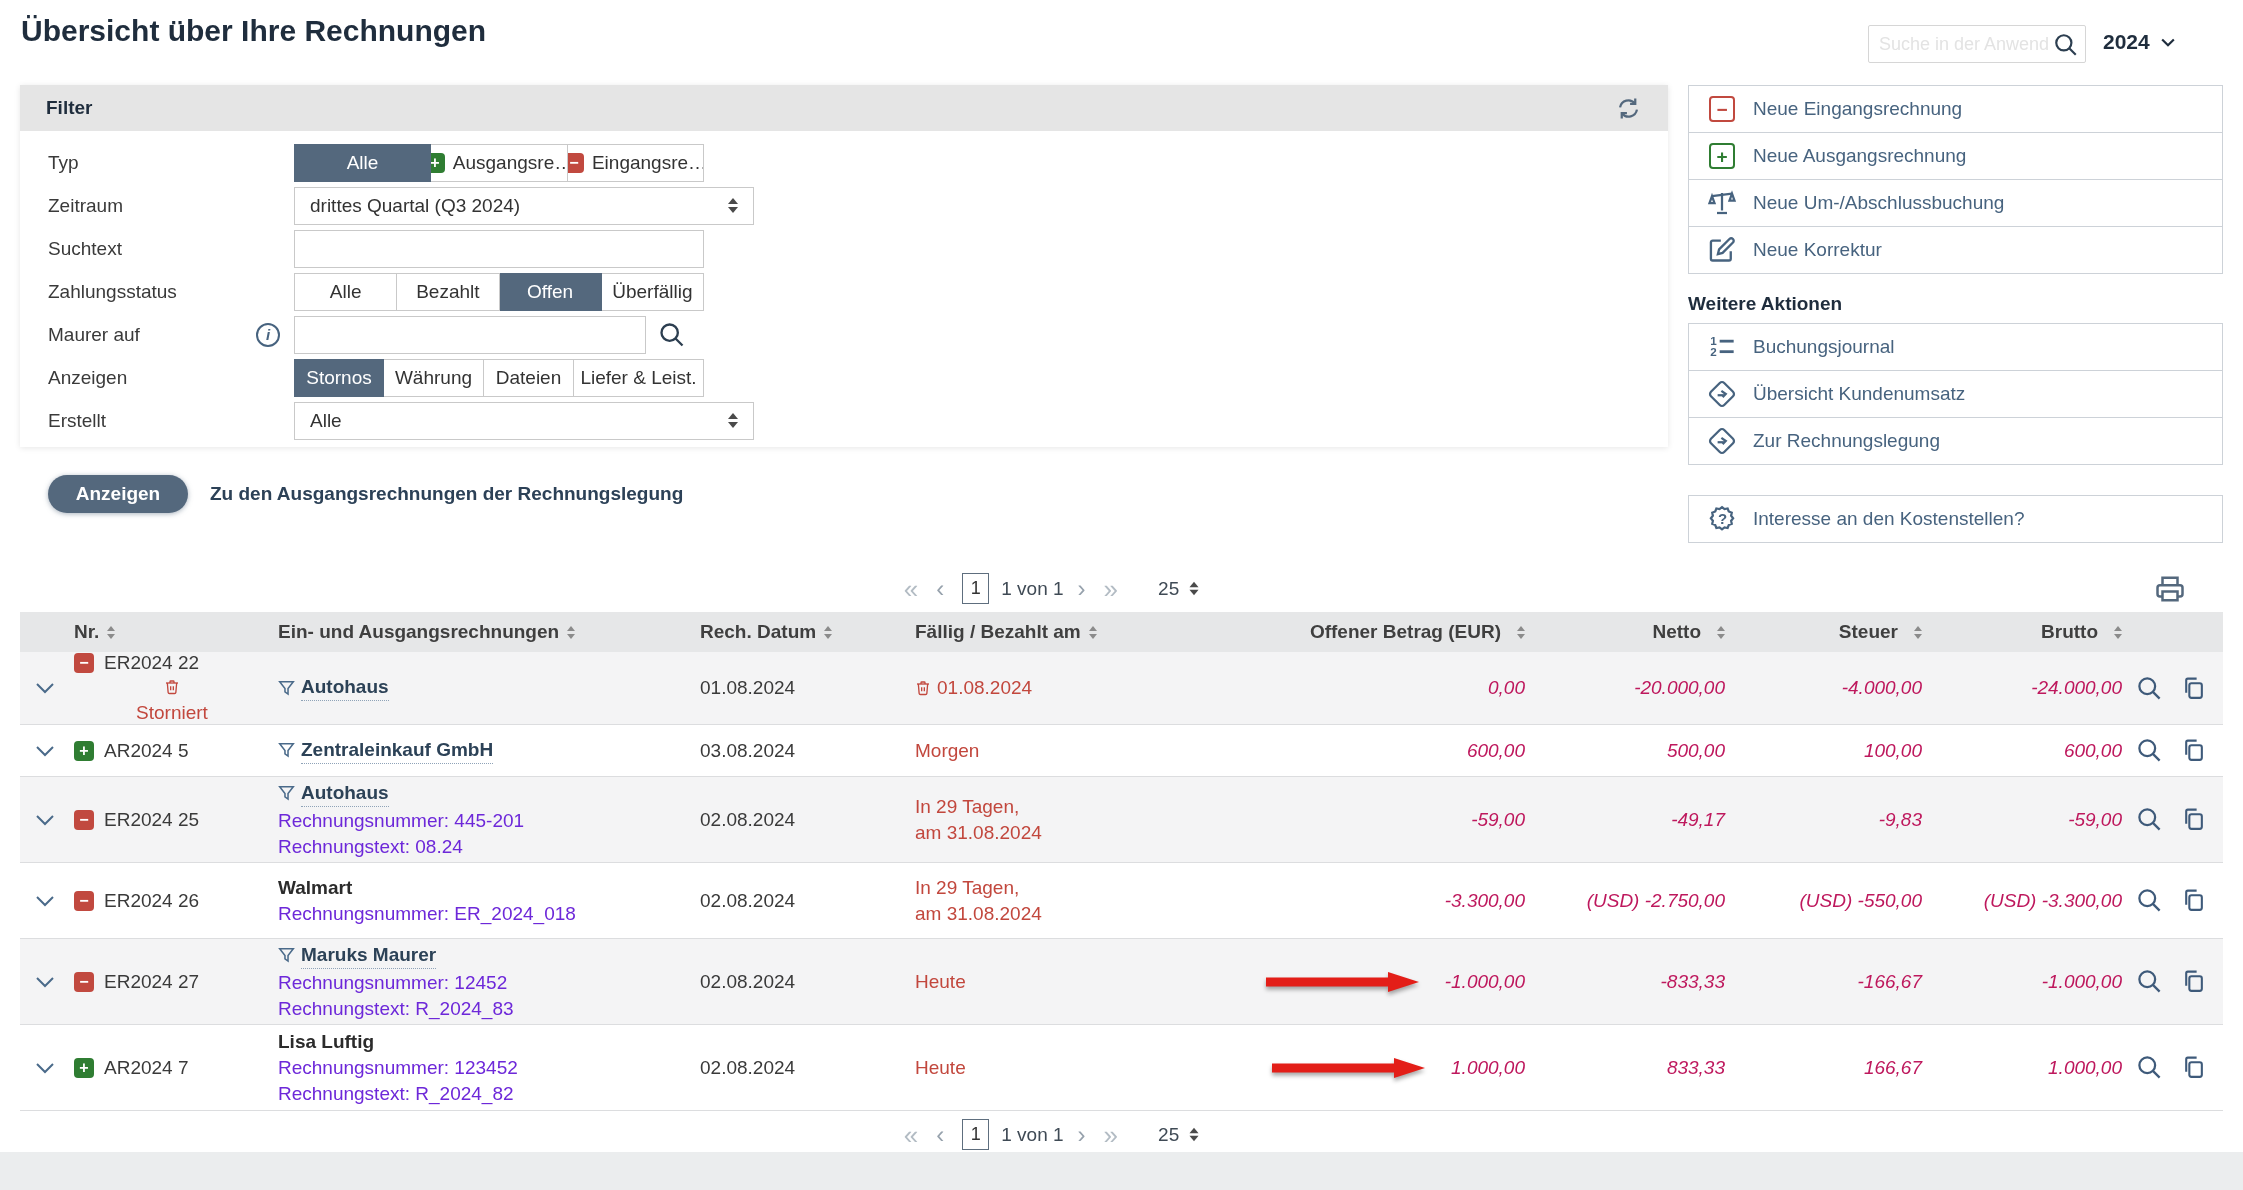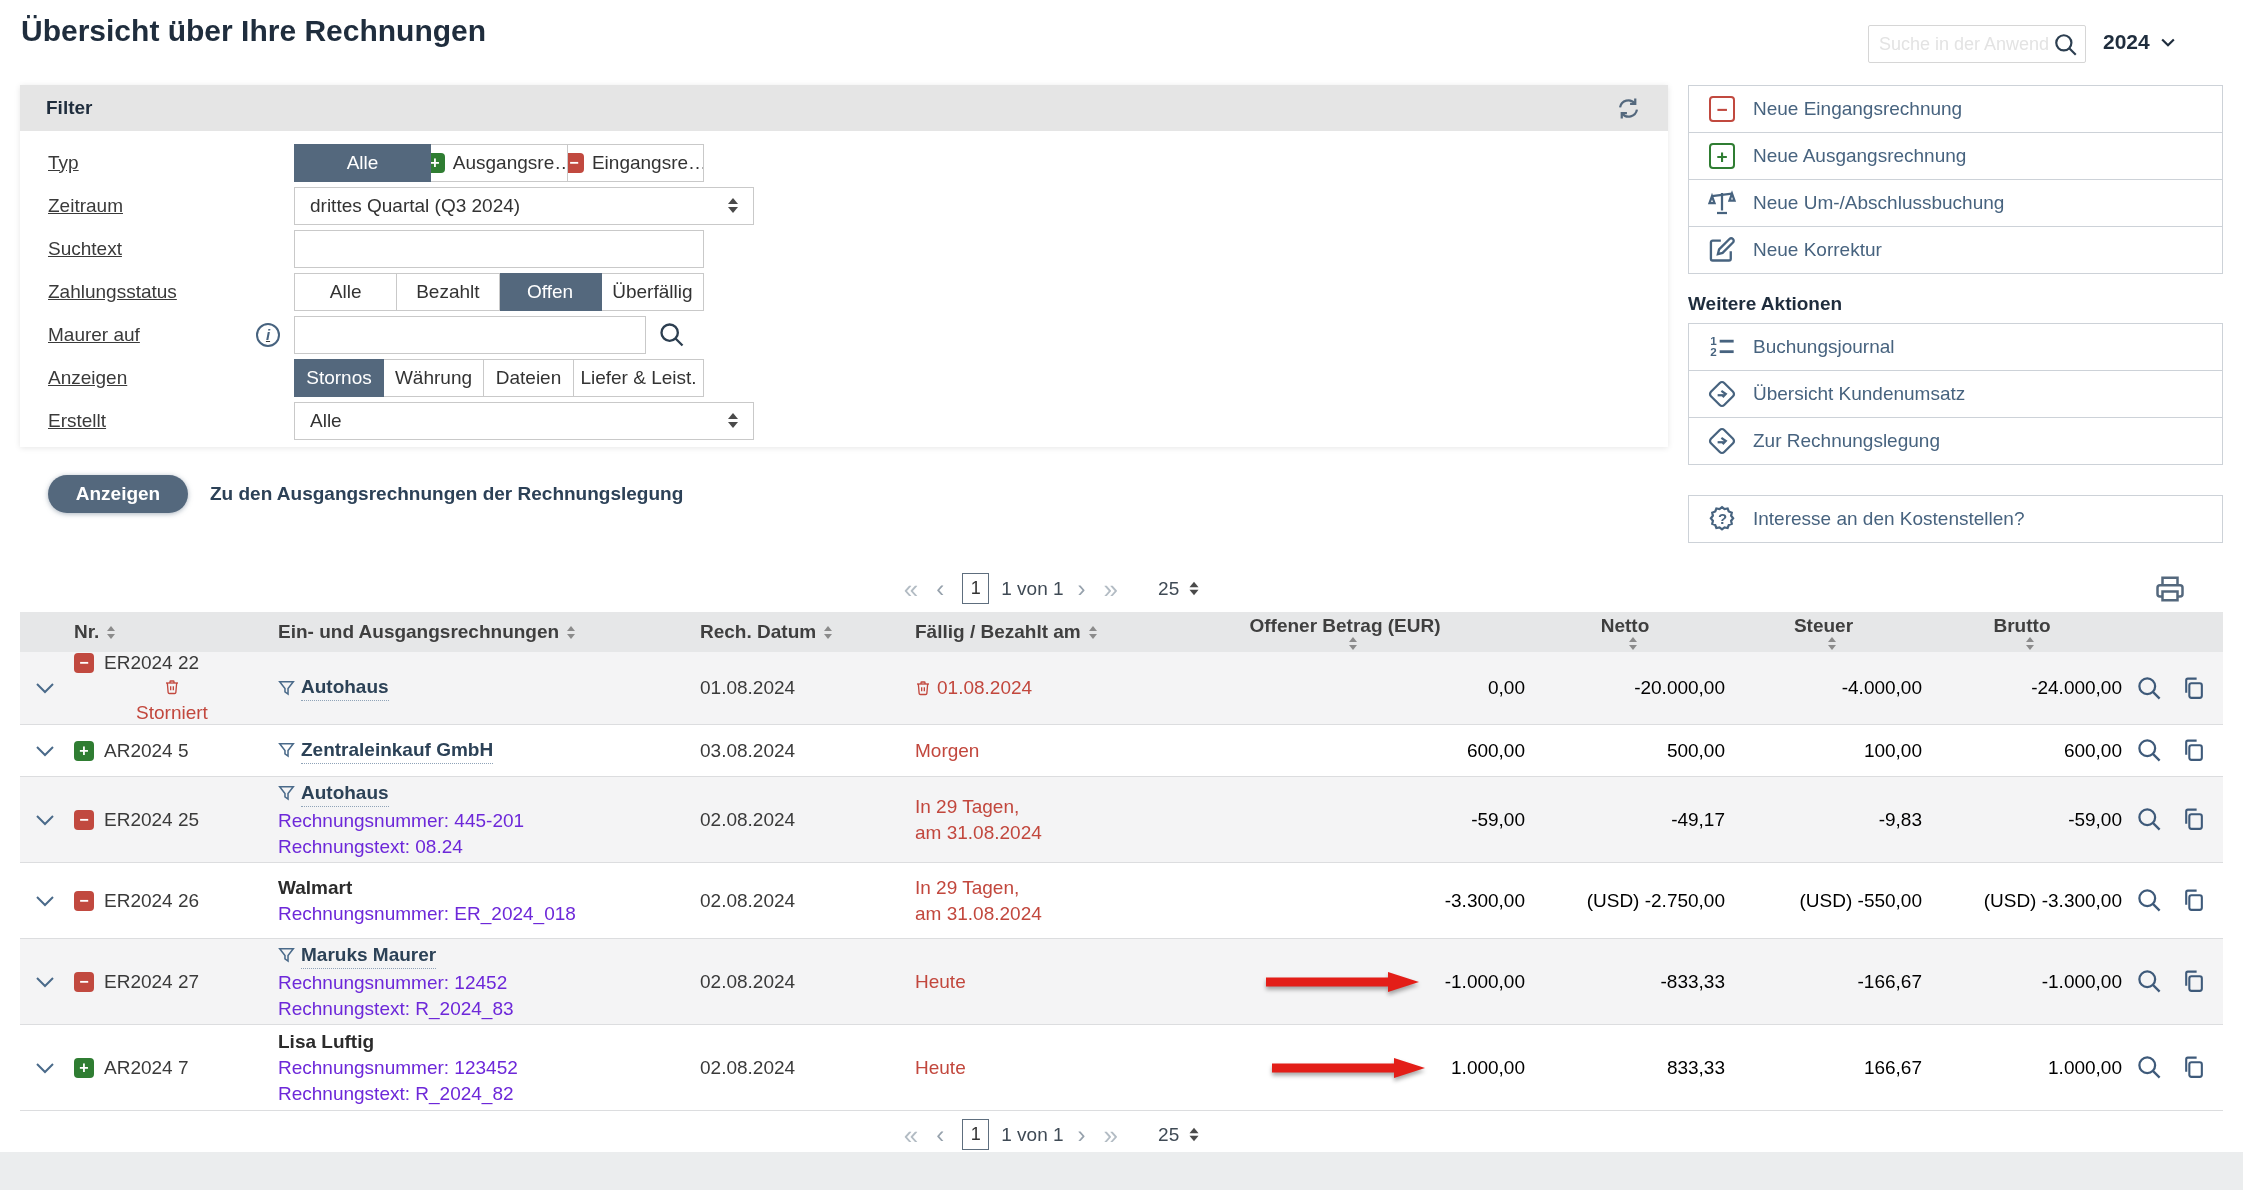--- a/index.html
+++ b/index.html
@@ -38,21 +38,21 @@
     position: absolute; left: 20px; top: 85px; width: 1648px; height: 362px;
     background: #fff; box-shadow: 0 1px 6px rgba(0,0,0,0.10);
   }
   .filter-head {
     height: 46px; background: #e5e5e5; display: flex; align-items: center;
     justify-content: space-between; padding: 0 26px;
   }
   .filter-head .ftitle { font-weight: bold; color: #1f2d3d; font-size: 19px; }
   .filter-body { padding: 10px 0 0 28px; }
   .frow { display: flex; align-items: center; height: 43px; }
-  .flabel { width: 246px; display: flex; align-items: center; justify-content: space-between; padding-right: 14px; color: #3a3a3a; text-decoration: underline; }
+  .flabel { width: 246px; display: flex; align-items: center; justify-content: space-between; padding-right: 14px; color: #3a3a3a; }
   .seg { display: flex; width: 410px; }
   .seg .segbtn {
     height: 38px; background: #fff; border: 1px solid #c9c9c9; border-left: none;
     color: #333; font-size: 19px; display: flex; align-items: center; justify-content: center;
     gap: 8px; padding: 0 8px; cursor: pointer; white-space: nowrap; overflow: hidden;
     font-family: "Liberation Sans", sans-serif;
   }
   .seg .segbtn:first-child { border-left: 1px solid #c9c9c9; }
   .seg .segbtn.sel { background: #54687d; border-color: #54687d; color: #fff; }
   .selectbox {
@@ -113,21 +113,21 @@
   .pager .pg-size { margin-left: 40px; font-size: 19px; }
   .pager .updown { margin-left: 10px; transform: scale(0.9); }
   .print-btn { position: absolute; right: 38px; top: 9px; color: #54687d; cursor: pointer; }
   .grid {
     display: grid;
     grid-template-columns: 50px 200px 430px 215px 250px 360px 200px 197px 200px 101px;
     align-items: center;
   }
   .thead { background: #e6e7e8; height: 40px; font-weight: bold; color: #3f3f3f; }
   .th { display: flex; align-items: center; }
-  .th.right { justify-content: flex-end; flex-direction: column; }
+  .th.right { justify-content: flex-end; }
   .sort { display: inline-flex; flex-direction: column; align-items: center; gap: 3px; margin-left: 8px; cursor: pointer; }
   .sort .tup { width: 0; height: 0; border: 4px solid transparent; border-bottom: 5px solid #8b8b8b; border-top: none; }
   .sort .tdn { width: 0; height: 0; border: 4px solid transparent; border-top: 5px solid #8b8b8b; border-bottom: none; }
   .trow { border-bottom: 1px solid #dcdddf; }
   .trow.alt { background: #f4f4f5; }
   .cell-chev { display: flex; justify-content: center; color: #4a6a8a; cursor: pointer; }
   .cell-nr { padding-left: 4px; }
   .nr-line { display: flex; align-items: center; gap: 10px; }
   .status-line { display: flex; align-items: center; gap: 6px; color: #c2473d; margin-top: 4px; flex-direction: column; }
   .cell-name { padding-left: 8px; line-height: 24px; }
@@ -135,21 +135,21 @@
   .name-link {
     font-weight: bold; color: #2c4257; cursor: pointer;
     border-bottom: 1px dotted #8fa3b8; padding-bottom: 1px;
   }
   .name-plain { font-weight: bold; color: #2b2b2b; }
   .funnel { color: #4a6a8a; display: flex; }
   .subtext { color: #6d28d9; margin-top: 2px; }
   .cell-date { }
   .cell-due { color: #c2473d; line-height: 26px; }
   .due-inline { display: flex; align-items: center; gap: 6px; }
-  .amount { text-align: right; color: #000000; }
+  .amount { text-align: right; color: #be185d; font-style: italic; }
   .amount-flex { display: flex; align-items: center; justify-content: flex-end; gap: 26px; }
   .cell-actions { display: flex; align-items: center; gap: 18px; padding-left: 14px; color: #3e5a7a; }
   .cell-actions > span { cursor: pointer; display: flex; }
   .annotation-arrow { filter: drop-shadow(0 3px 2px rgba(0,0,0,0.35)); flex: 0 0 auto; }
   .r1 { min-height: 64px; } .r2 { min-height: 52px; } .r3 { min-height: 86px; }
   .r4 { min-height: 76px; } .r5 { min-height: 86px; } .r6 { min-height: 86px; }
   .bottom-strip { position: absolute; left: 0; right: 0; top: 1152px; bottom: 0; background: #ebedee; }
   .info-circle {
     width: 24px; height: 24px; border-radius: 50%; border: 2px solid #47637f;
     color: #47637f; font-size: 15px; font-weight: bold; font-style: italic;

